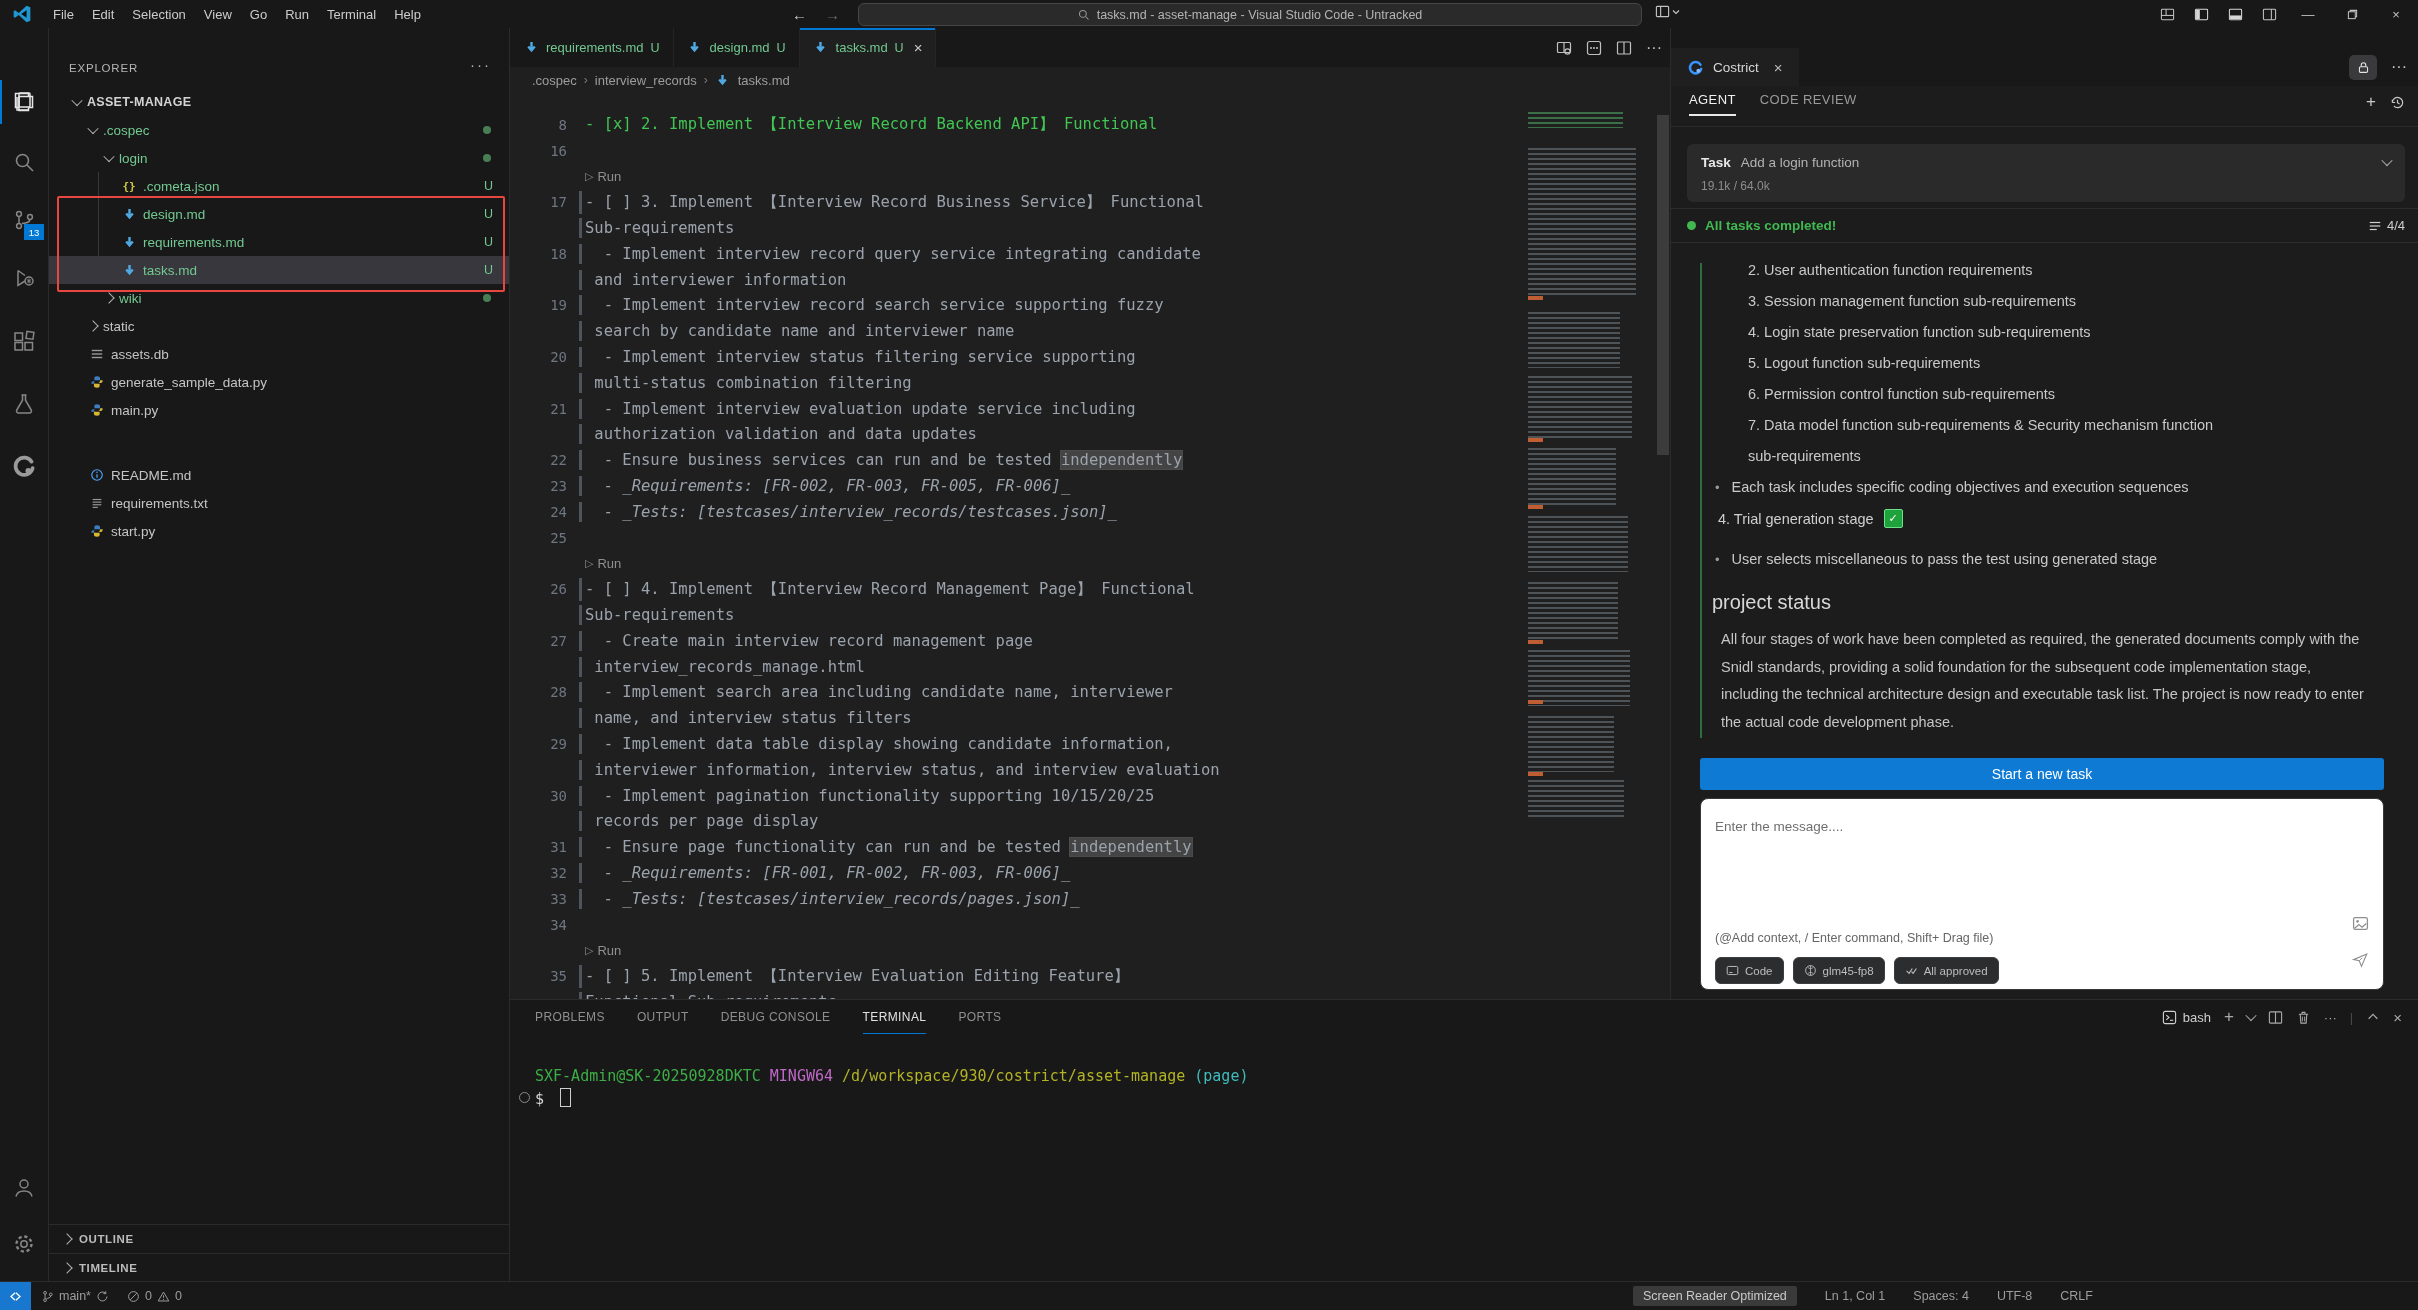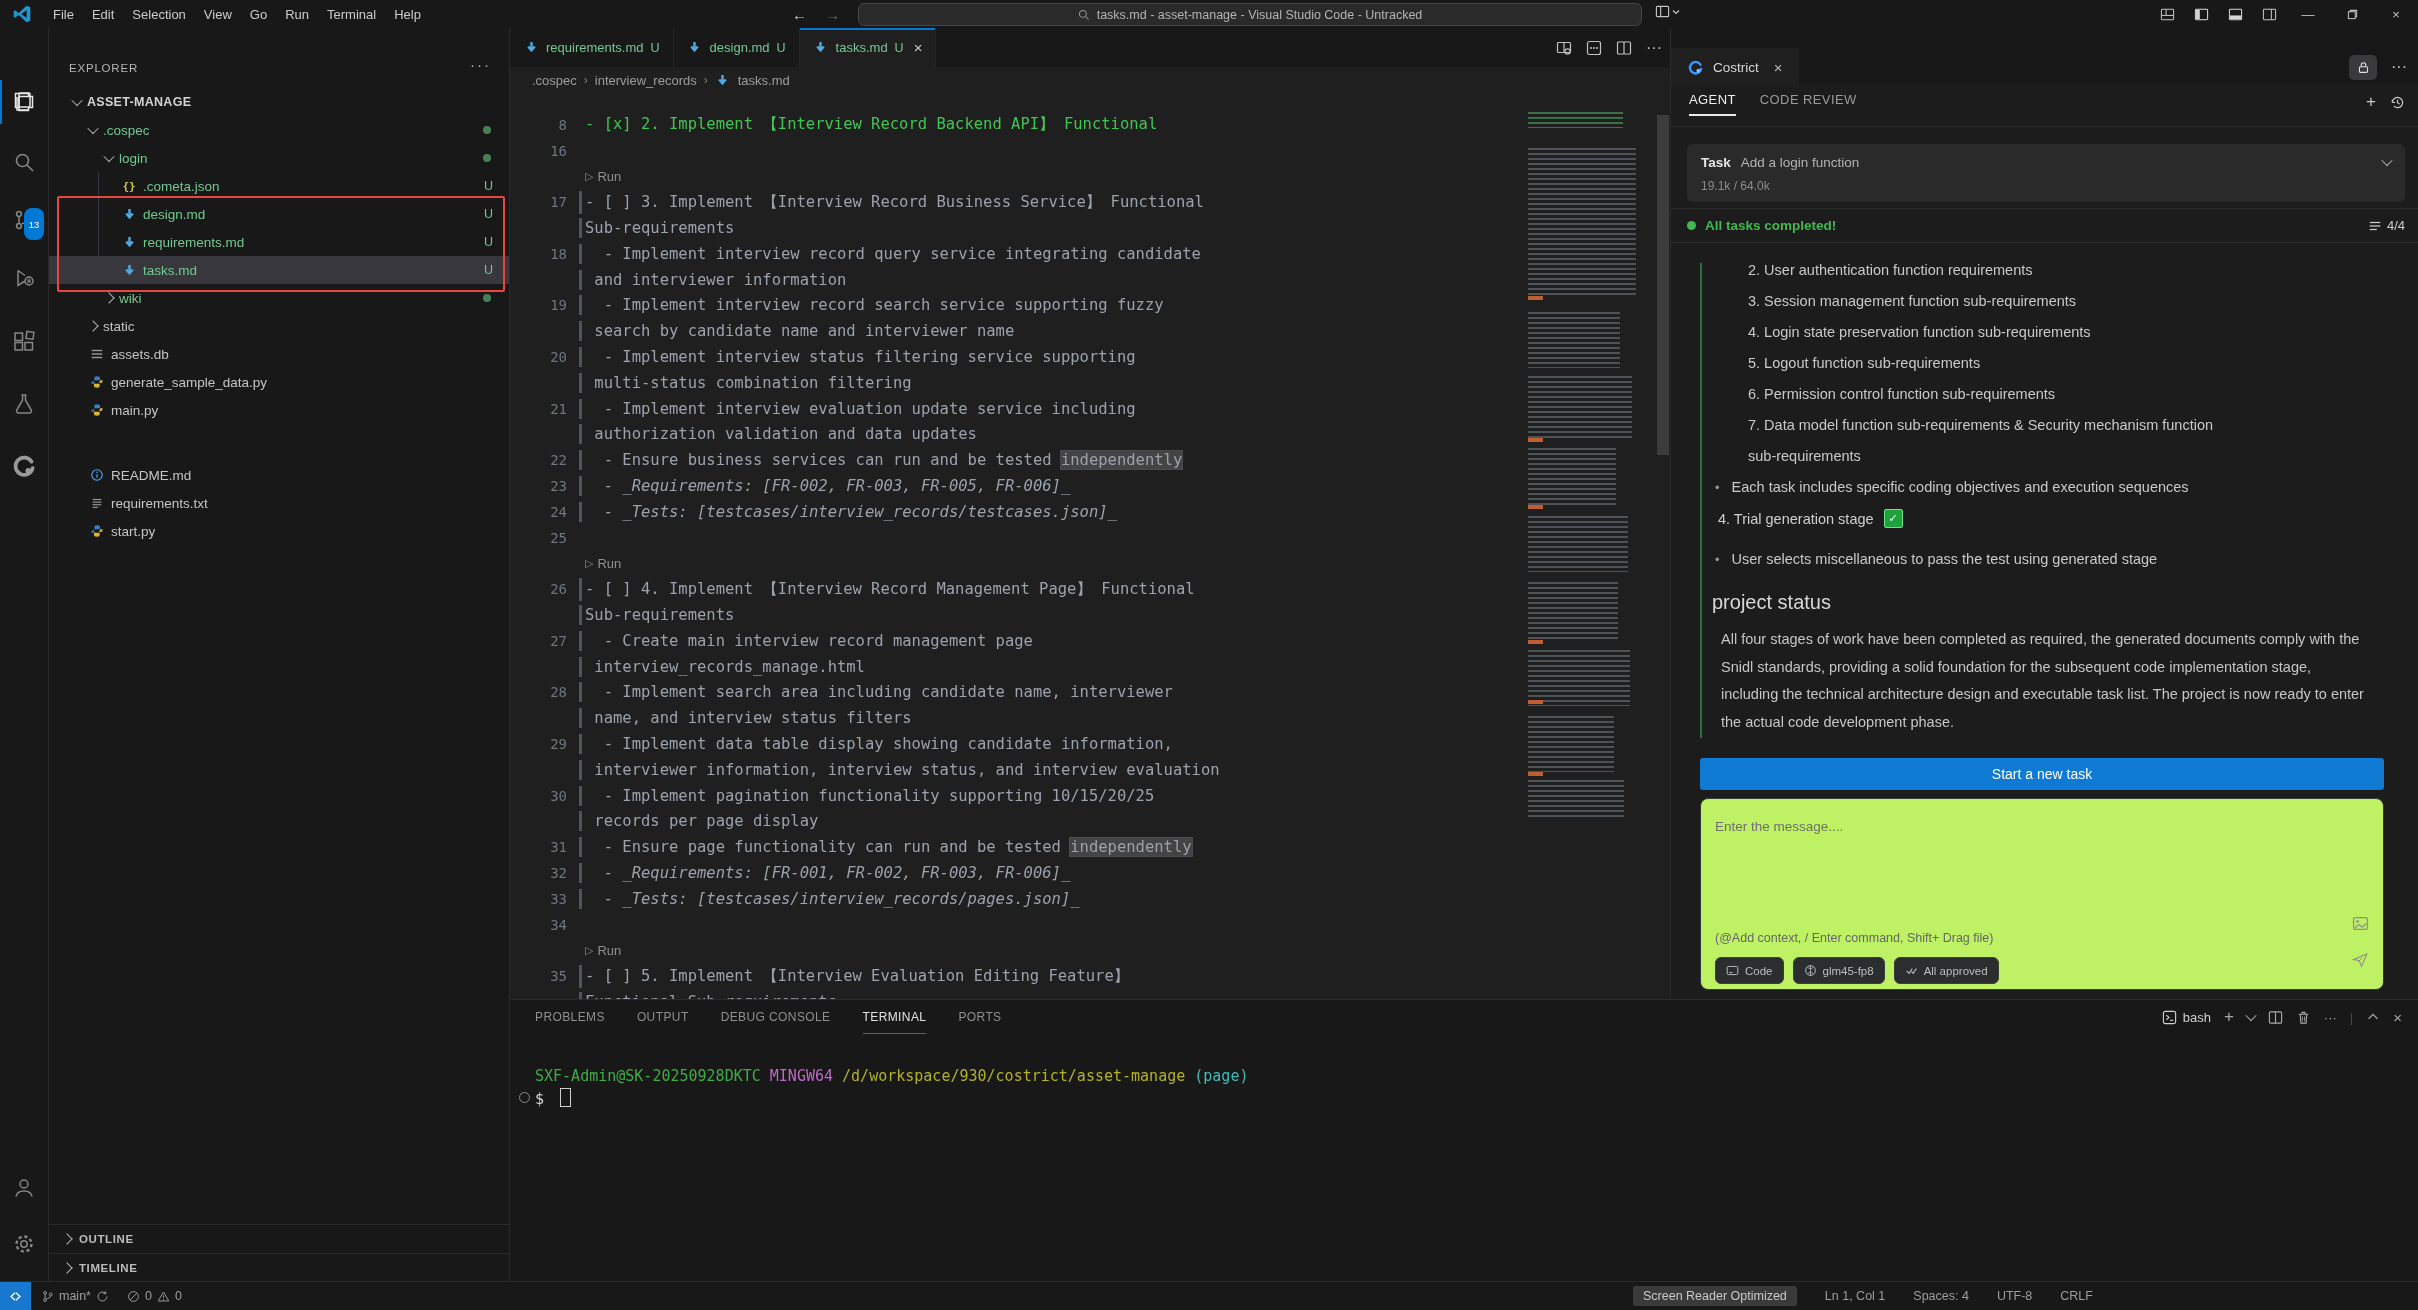--- a/index.html
+++ b/index.html
@@ -24,21 +24,21 @@
   .tb-ic{width:34px;height:28px;display:flex;align-items:center;justify-content:center;color:#c3c3c3;}
   .tb-ic.winbtn{width:44px;font-size:13px;}
 
   
   .main{position:absolute;left:0;top:28px;width:2418px;height:1254px;display:flex;}
   .activitybar{width:48px;background:#181818;border-right:1px solid #2b2b2b;position:relative;flex:none;}
   .ab-item{position:absolute;left:0;width:48px;height:48px;display:flex;align-items:center;justify-content:center;color:#868686;}
   .ab-item.active{color:#e7e7e7;}
   .ab-item.active::before{content:'';position:absolute;left:0;top:2px;bottom:2px;width:2px;background:#0078d4;}
   .ab-badge{position:absolute;right:4px;bottom:4px;background:#0078d4;color:#fff;font-size:9.5px;
-            min-width:16px;height:32px;border-radius:8px;display:flex;align-items:center;justify-content:center;padding:0 2px;margin-top:16px;}
+            min-width:16px;height:16px;border-radius:0;display:flex;align-items:center;justify-content:center;padding:0 2px;margin-top:16px;}
 
   
   .sidebar{width:460px;background:#181818;border-right:1px solid #2b2b2b;position:relative;flex:none;font-size:13.5px;}
   .sb-header{position:absolute;left:20px;top:34px;font-size:11.5px;letter-spacing:.8px;color:#b5b5b5;}
   .sb-dots{position:absolute;right:18px;top:28px;color:#b5b5b5;font-size:15px;letter-spacing:2px;}
   .tree{position:absolute;left:0;top:60px;right:0;}
   .tree-row{height:28px;display:flex;align-items:center;position:relative;color:#c5c5c5;cursor:default;}
   .tree-row.selected{background:#37373d;}
   .tree-row .lbl{margin-left:6px;white-space:nowrap;}
   .tree-row .lbl.git{color:#73c991;}
@@ -124,21 +124,21 @@
   .p-note{display:flex;gap:12px;padding-left:44px;font-size:14.5px;color:#c9c9c9;line-height:31px;}
   .p-note .bdot{color:#9a9a9a;font-size:13px;}
   .p-stage{display:flex;align-items:center;gap:10px;padding-left:47px;margin-top:6px;font-size:14.5px;color:#cfcfcf;}
   .checkbox-g{width:17px;height:17px;background:#1ea33c;border:1px solid #6fe08a;border-radius:2px;color:#fff;
               display:flex;align-items:center;justify-content:center;font-size:11px;}
   .p-note2{margin-top:16px;}
   .p-heading{padding-left:41px;margin-top:16px;font-size:20px;color:#d8d8d8;}
   .p-para{padding-left:50px;margin-top:12px;max-width:648px;font-size:14.5px;color:#c6c6c6;line-height:27.5px;}
   .newtask{margin:16px 37px 0 29px;height:32px;background:#0e7ad3;border-radius:3px;color:#fff;font-size:14px;
            display:flex;align-items:center;justify-content:center;border:none;width:684px;}
-  .inputbox{margin:8px 37px 0 29px;height:192px;background:#bef264;border:1px solid #383838;border-radius:8px;
+  .inputbox{margin:8px 37px 0 29px;height:192px;background:#ffffff;border:1px solid #383838;border-radius:8px;
             position:relative;box-sizing:border-box;}
   .placeholder{position:absolute;left:14px;top:20px;font-size:13.5px;color:#6f6f6f;}
   .inp-hint{position:absolute;left:14px;top:132px;font-size:12.5px;color:#666;}
   .img-ic{position:absolute;right:14px;top:116px;color:#8f8f8f;}
   .send-ic{position:absolute;right:14px;top:152px;color:#8f8f8f;}
   .chips{position:absolute;left:14px;top:158px;display:flex;gap:9px;}
   .chip{height:25px;border:1px solid #3d3e40;background:#2c2d2f;border-radius:6px;display:flex;align-items:center;
         gap:6px;padding:0 10px;font-size:11.5px;color:#bdbdbd;}
 
   

